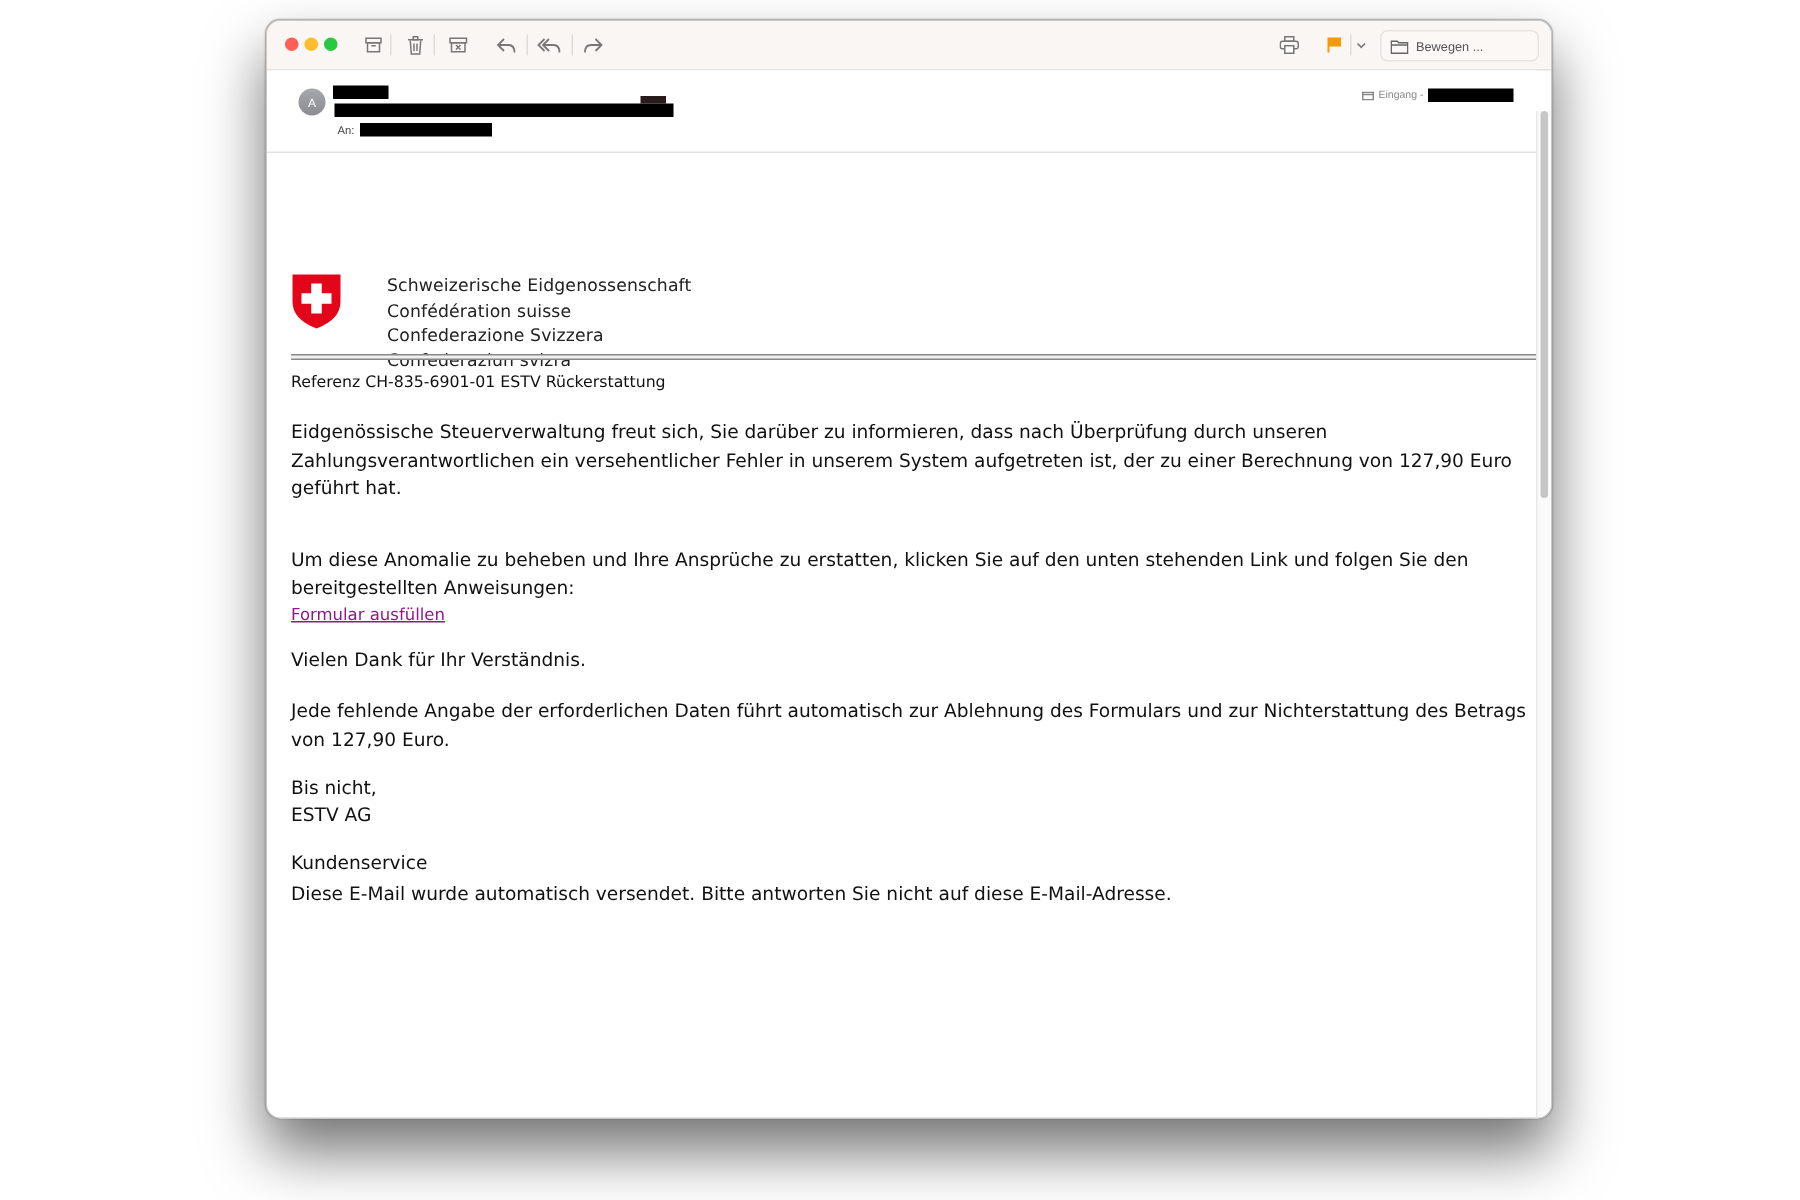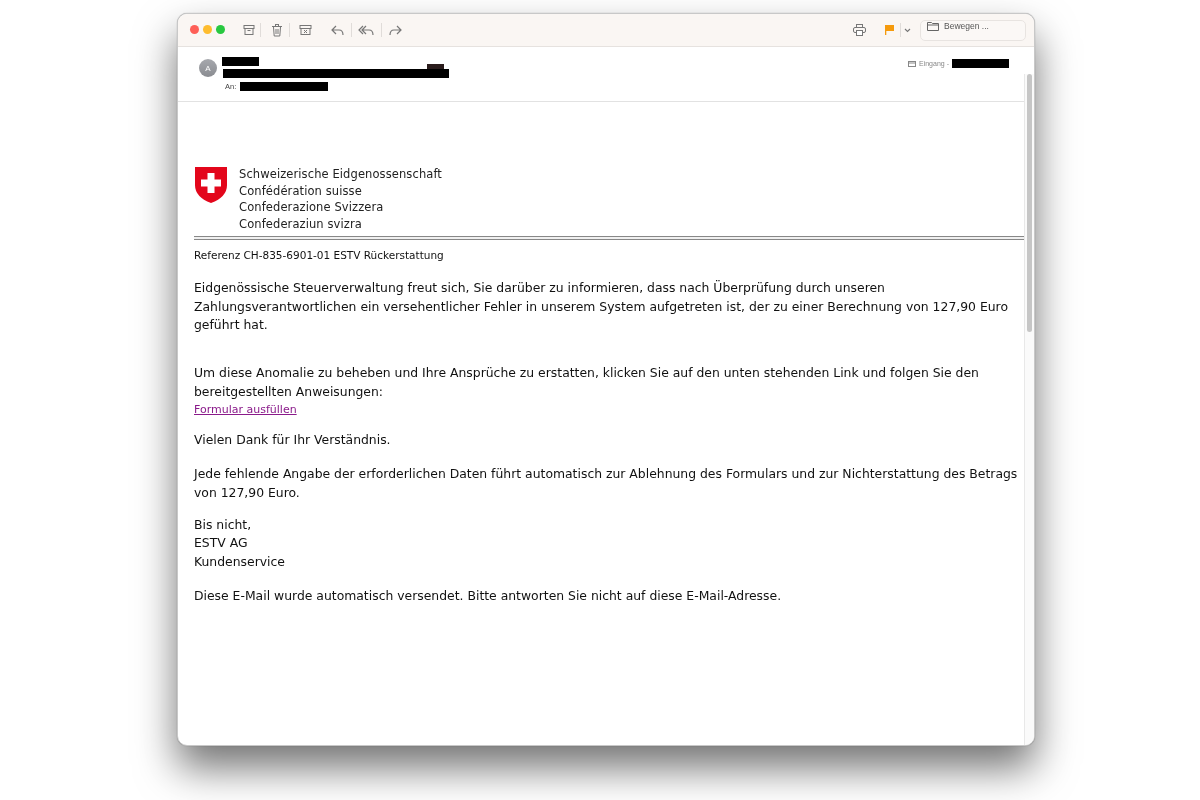--- a/index.html
+++ b/index.html
@@ -7,31 +7,31 @@
          font-family:"Liberation Sans", "DejaVu Sans", sans-serif; }
   .window { position:absolute; left:177px; top:13px; width:856px; height:731px;
             background:#fff; border-radius:10px; border:1px solid #c8c8c8;
             box-shadow:0 22px 40px rgba(0,0,0,0.55), 0 0 1px rgba(0,0,0,0.4); overflow:hidden; }
   .toolbar { position:absolute; left:0; top:0; width:100%; height:32px; background:#faf6f3;
              border-bottom:1px solid #e6e2df; }
   .light { position:absolute; top:11px; width:9px; height:9px; border-radius:50%; }
   .tb-icon { position:absolute; top:7px; width:18px; height:18px; display:flex; align-items:center; justify-content:center; color:#7a7a7a; }
   .tb-sep { position:absolute; top:9px; width:1px; height:14px; background:#e0dcd9; }
   .move-btn { position:absolute; left:742px; top:6px; width:104px; height:19px; border:1px solid #e8e4e1; border-radius:5px;
-              background:#fbf8f6; font-size:8.5px; color:#555; display:flex; align-items:flex-start; }
+              background:#fbf8f6; font-size:8.5px; color:#555; display:flex; align-items:center; }
   .header { position:absolute; left:0; top:33px; width:846px; height:54px; border-bottom:1px solid #e2e2e2; background:#fff; }
   .avatar { position:absolute; left:21px; top:12px; width:18px; height:18px; border-radius:50%;
             background:linear-gradient(#a6a8ad,#8a8c91); color:#fff; font-size:8px; display:flex; align-items:center; justify-content:center; }
   .redact { position:absolute; background:#000; }
   .to-label { position:absolute; left:47px; top:35px; font-size:7.5px; color:#444;text-align:center; }
   .mailbox { position:absolute; left:730px; top:12px; font-size:7px; color:#888; display:flex; align-items:center; gap:3px; }
   .scrollbar { position:absolute; left:846px; top:60px; width:9px; height:671px; background:#fafafa; border-left:1px solid #e8e8e8; }
   .scroll-thumb { position:absolute; left:2px; top:0; width:5px; height:258px; background:#c6c6c6; border-radius:3px; }
   .content { position:absolute; left:16px; top:88px; width:830px; font-family:"DejaVu Sans", sans-serif; color:#111; }
-  .logo { position:absolute; left:0; top:64px; display:flex; }
+  .logo { position:absolute; left:0; top:80px; display:flex;gap:19px; }
   .shield { width:34px; height:38px; }
   .logo-text { margin-left:11px; font-size:11.5px; line-height:16.5px; color:#222; letter-spacing:0.1px; }
   .rule { position:absolute; left:0; top:134px; width:830px; height:2px; border-top:1px solid #888; border-bottom:1px solid #888; background:#f0f0f0; }
   .ref { position:absolute; left:0; top:147px; font-size:10.5px; color:#111; }
   .p { position:absolute; left:0; font-size:12.4px; line-height:18.5px; width:832px; color:#111; }
   .link { color:#8a1a8a; text-decoration:underline; font-size:11px;margin-top:40px; }
 </style>
 </head>
 <body>
 
@@ -156,16 +156,16 @@
     <div class="ref">Referenz CH-835-6901-01 ESTV Rückerstattung</div>
     <div class="p" style="top:177px">Eidgenössische Steuerverwaltung freut sich, Sie darüber zu informieren, dass nach Überprüfung durch unseren Zahlungsverantwortlichen ein versehentlicher Fehler in unserem System aufgetreten ist, der zu einer Berechnung von 127,90 Euro geführt hat.</div>
     <div class="p" style="top:262px">Um diese Anomalie zu beheben und Ihre Ansprüche zu erstatten, klicken Sie auf den unten stehenden Link und folgen Sie den bereitgestellten Anweisungen:</div>
     <div class="p" style="top:298px">
       <a class="link">Formular ausfüllen</a>
     </div>
     <div class="p" style="top:329px">Vielen Dank für Ihr Verständnis.</div>
     <div class="p" style="top:363px">Jede fehlende Angabe der erforderlichen Daten führt automatisch zur Ablehnung des Formulars und zur Nichterstattung des Betrags von 127,90 Euro.</div>
     <div class="p" style="top:414px">Bis nicht,</div>
     <div class="p" style="top:432px">ESTV AG</div>
-    <div class="p" style="top:451px">Kundenservice</div>
+    <div class="p" style="top:464px">Kundenservice</div>
     <div class="p" style="top:485px">Diese E-Mail wurde automatisch versendet. Bitte antworten Sie nicht auf diese E-Mail-Adresse.</div>
   </div>
 </div>
 
 </body></html>

